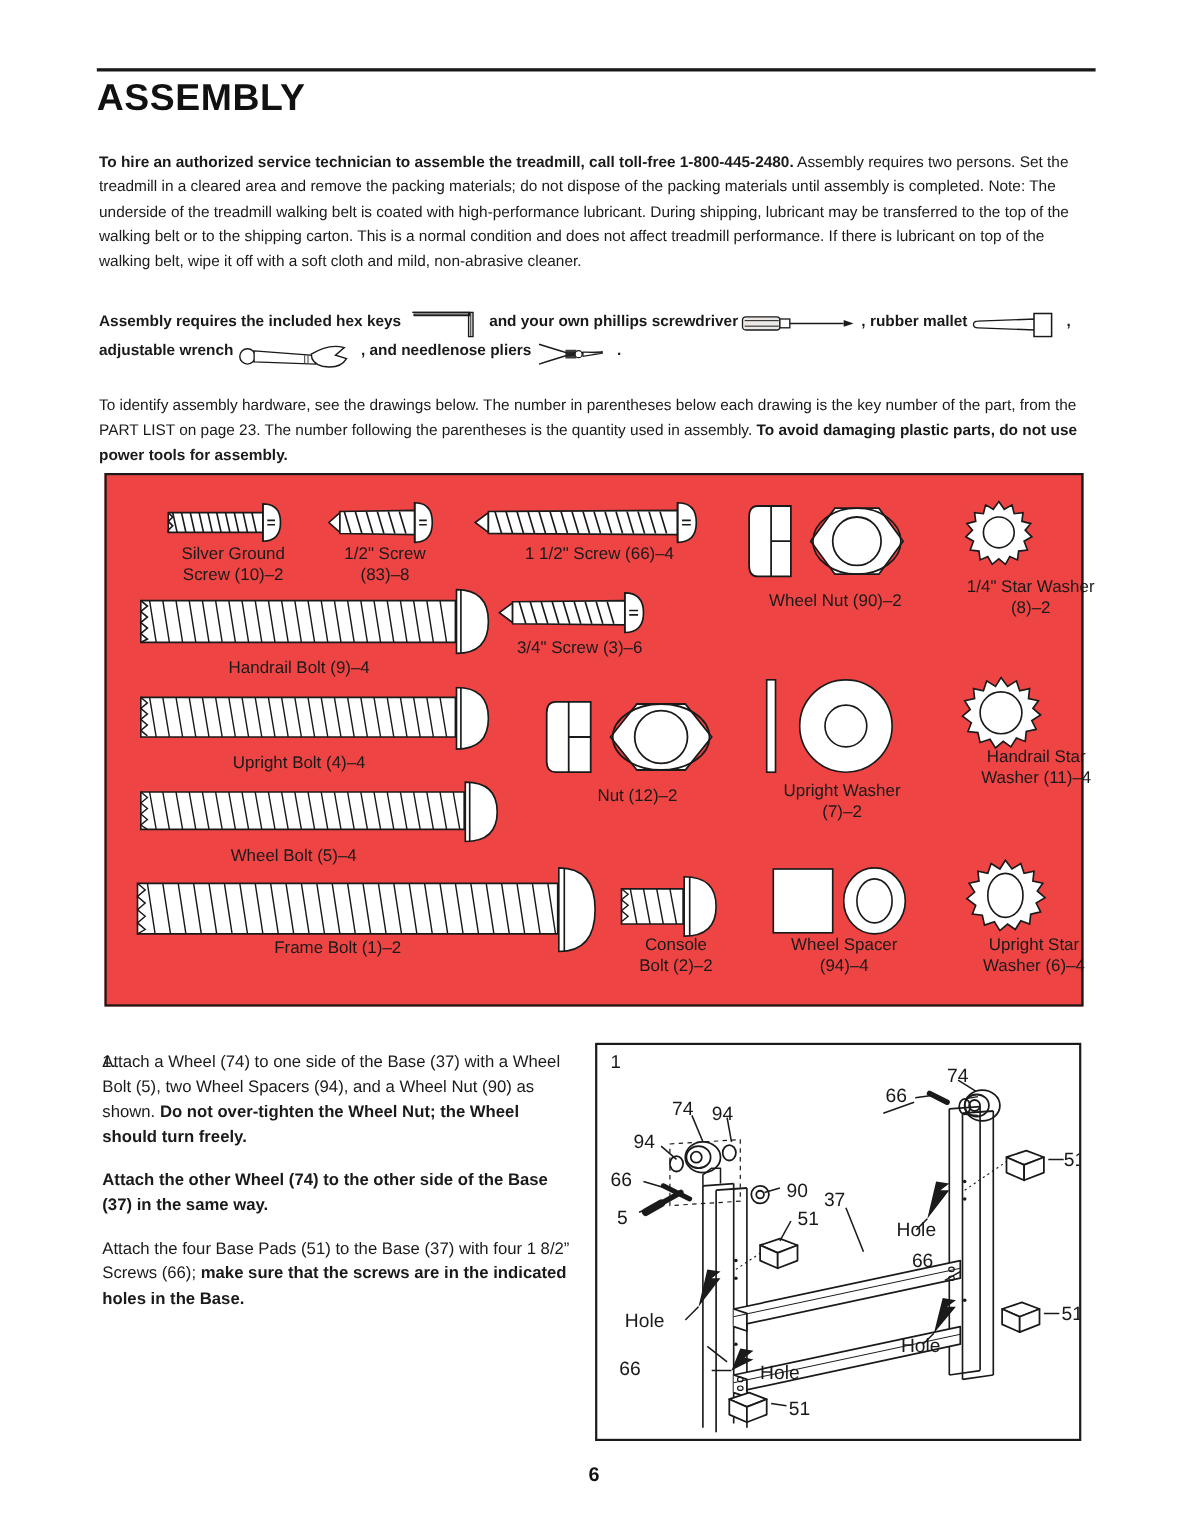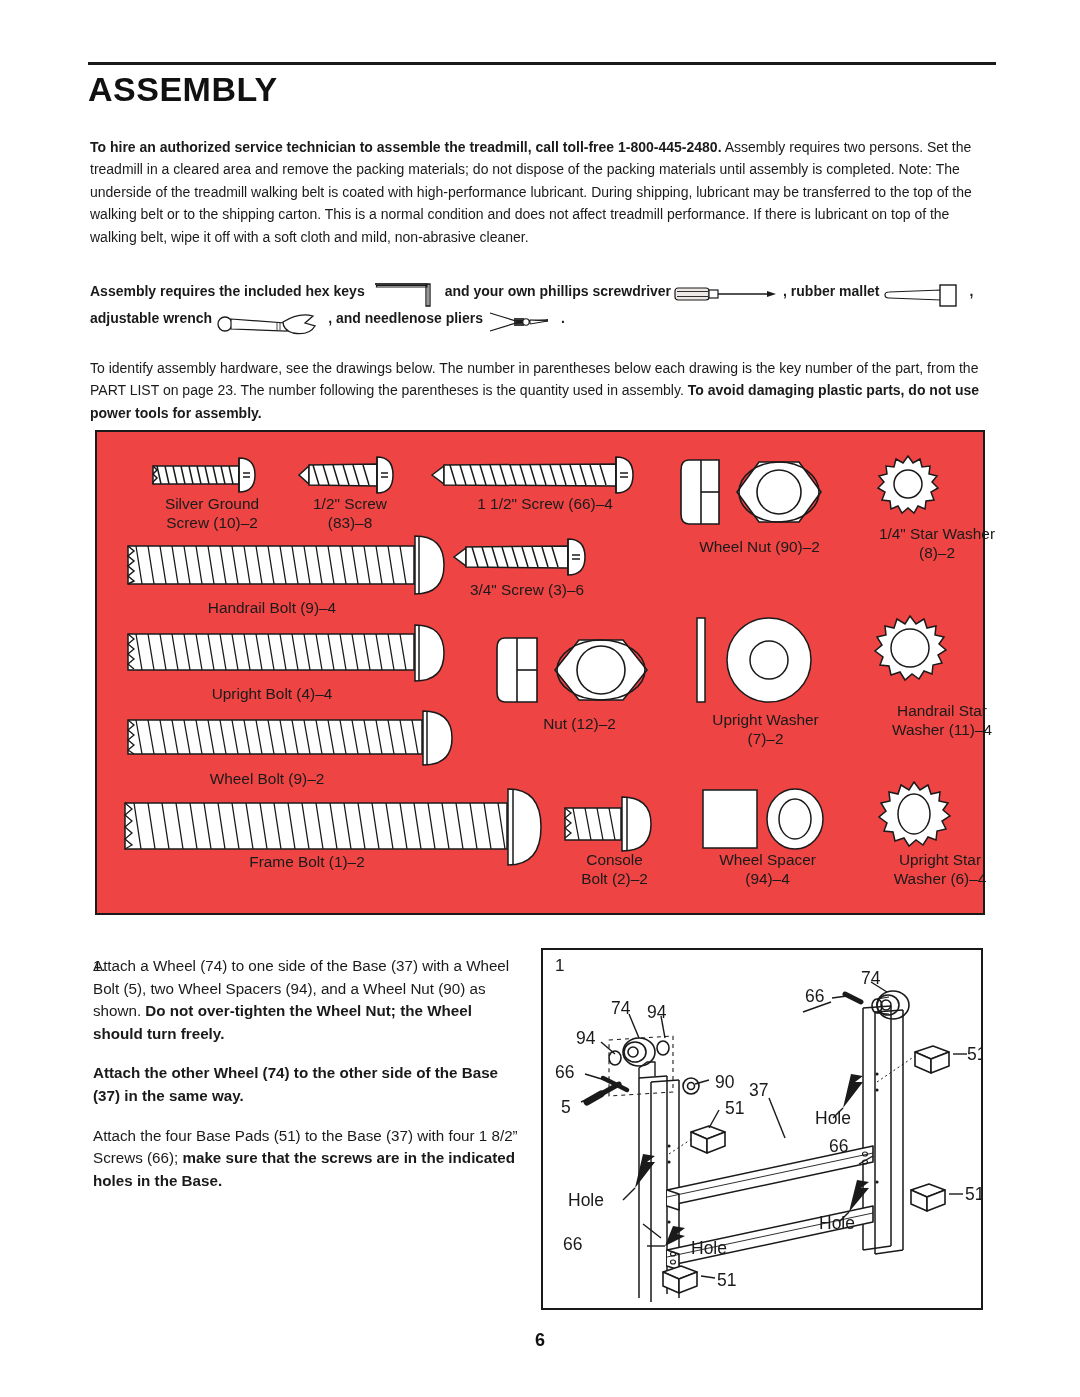--- a/index.html
+++ b/index.html
@@ -342,37 +342,37 @@
 (7)–2</div>
 
     <div class="art" style="left:770px; top:182px;">
       <svg width="86" height="78" viewBox="0 0 86 78">
         <g fill="#fff" stroke="#1a1a1a" stroke-width="1.5">
           <path d="M43,2 L49,10 L57,5 L60,14 L69,12 L68,21 L77,23 L72,30 L79,36 L71,41 L75,49 L66,51 L65,60 L57,57 L52,65 L45,60 L38,66 L33,58 L24,61 L22,52 L13,51 L16,43 L8,37 L15,31 L10,23 L19,21 L18,12 L27,14 L30,5 L38,10 Z"></path>
           <circle cx="43" cy="34" r="19" fill="#fff"></circle>
         </g>
       </svg>
     </div>
-    <div class="part-label" style="left:745px; top:269px; width:200px;">Handrail Star
+    <div class="part-label" style="left:745px; top:247px; width:200px;">Handrail Star
 Washer (11)–4</div>
 
     <div class="art" style="left:25px; top:278px;">
       <svg width="340" height="56" viewBox="0 0 340 56">
         <g fill="#fff" stroke="#1a1a1a" stroke-width="1.5">
           <path d="M6,10 L300,10 L300,44 L6,44 Z"></path>
           <g stroke-width="1.3">
             <path d="M6,10 L12,15 L6,20 L12,25 L6,30 L12,35 L6,40 L12,44" fill="none"></path>
             <path d="M14,10 L20,44 M26,10 L32,44 M38,10 L44,44 M50,10 L56,44 M62,10 L68,44 M74,10 L80,44 M86,10 L92,44 M98,10 L104,44 M110,10 L116,44 M122,10 L128,44 M134,10 L140,44 M146,10 L152,44 M158,10 L164,44 M170,10 L176,44 M182,10 L188,44 M194,10 L200,44 M206,10 L212,44 M218,10 L224,44 M230,10 L236,44 M242,10 L248,44 M254,10 L260,44 M266,10 L272,44 M278,10 L284,44 M290,10 L296,44"></path>
           </g>
           <path d="M301,1 Q330,1 330,28 Q330,55 301,55 L301,1 Z"></path>
           <line x1="305" y1="1" x2="305" y2="55"></line>
         </g>
       </svg>
     </div>
-    <div class="part-label" style="left:45px; top:337px; width:250px;">Wheel Bolt (9)–2</div>
+    <div class="part-label" style="left:45px; top:337px; width:250px;">Wheel Bolt (5)–4</div>
 
     <div class="art" style="left:22px; top:355px;">
       <svg width="430" height="82" viewBox="0 0 430 82">
         <g fill="#fff" stroke="#1a1a1a" stroke-width="1.5">
           <path d="M6,16 L388,16 L388,62 L6,62 Z"></path>
           <g stroke-width="1.3">
             <path d="M6,16 L13,22 L6,28 L13,34 L6,40 L13,46 L6,52 L13,58 L6,62" fill="none"></path>
             <path d="M15,16 L22,62 M29,16 L36,62 M43,16 L50,62 M57,16 L64,62 M71,16 L78,62 M85,16 L92,62 M99,16 L106,62 M113,16 L120,62 M127,16 L134,62 M141,16 L148,62 M155,16 L162,62 M169,16 L176,62 M183,16 L190,62 M197,16 L204,62 M211,16 L218,62 M225,16 L232,62 M239,16 L246,62 M253,16 L260,62 M267,16 L274,62 M281,16 L288,62 M295,16 L302,62 M309,16 L316,62 M323,16 L330,62 M337,16 L344,62 M351,16 L358,62 M365,16 L372,62 M379,16 L386,62"></path>
           </g>
           <path d="M389,2 Q422,2 422,40 Q422,78 389,78 L389,2 Z"></path>

